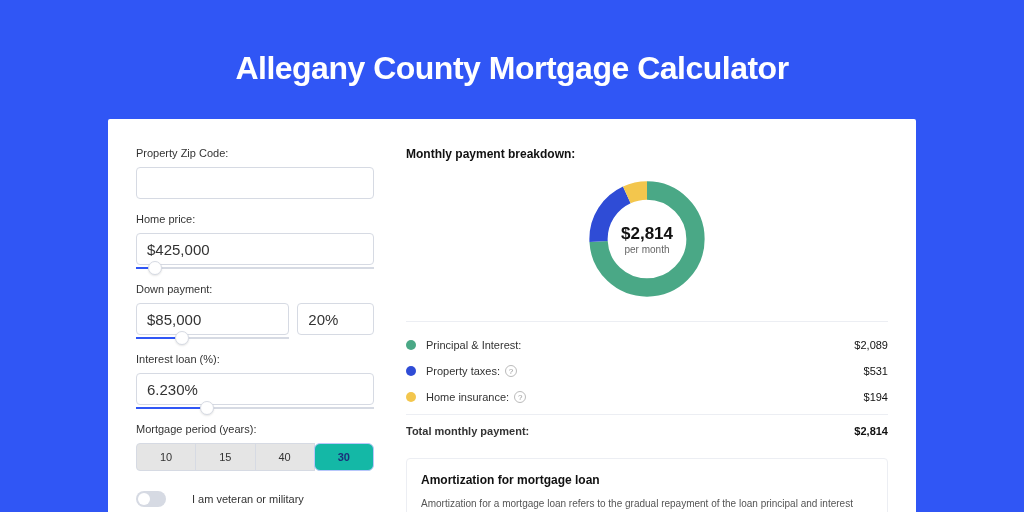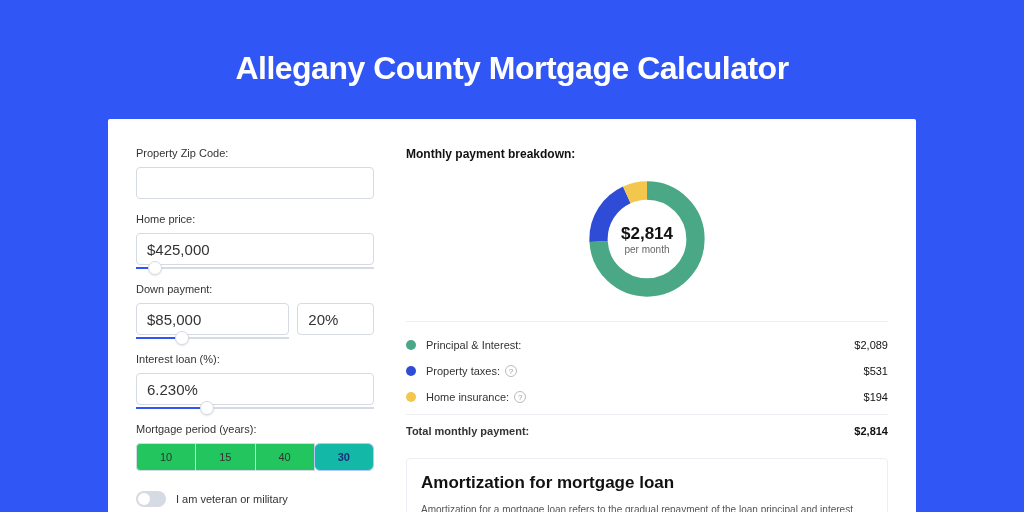--- a/index.html
+++ b/index.html
@@ -68,37 +68,37 @@
     box-shadow: 0 1px 2px rgba(0,0,0,0.1);
   }
   .row-two { display: flex; gap: 8px; }
   .row-two .input-wrap:first-child { flex: 1.1; }
   .row-two .input-wrap:last-child { flex: 0.55; }
   .period-row { display: flex; gap: 0; }
   .period-btn {
     flex: 1;
     height: 28px;
     border: 1px solid #d6dae3;
-    background: #22c55e;
+    background: #e5e5e5;
     font-size: 11px;
     color: #333;
     cursor: pointer;
     margin-left: -1px;
   }
   .period-btn:first-child { border-radius: 4px 0 0 4px; margin-left: 0; }
   .period-btn:last-child { border-radius: 0 4px 4px 0; }
   .period-btn.active {
     background: #14b8a6;
     color: #1a2e7a;
     font-weight: 700;
     border-color: #b8c7fb;
     border-radius: 6px;
   }
   .toggle-row {
-    display: flex; align-items: center; gap: 10px;
+    display: flex; align-items: center; gap: 26px;
     margin-top: 20px;
   }
   .toggle {
     width: 30px; height: 16px;
     background: #d6dae3;
     border-radius: 10px;
     position: relative;
   }
   .toggle-knob {
     width: 12px; height: 12px;
@@ -156,21 +156,21 @@
     align-items: center; justify-content: center;
     margin-left: 5px;
   }
   .amort-card {
     border: 1px solid #eceef3;
     border-radius: 4px;
     padding: 14px;
     margin-top: 14px;
   }
   .amort-title {
-    font-size: 17px; font-weight: 700; color: #111;
+    font-size: 12px; font-weight: 700; color: #111;
     margin-bottom: 10px;
   }
   .amort-text { font-size: 10px; color: #555; line-height: 1.4; }
   .input-wrap { position: relative; }
 </style>
 </head>
 <body>
 
 <div class="outer">
   <h1 class="page-title">Allegany County Mortgage Calculator</h1>

